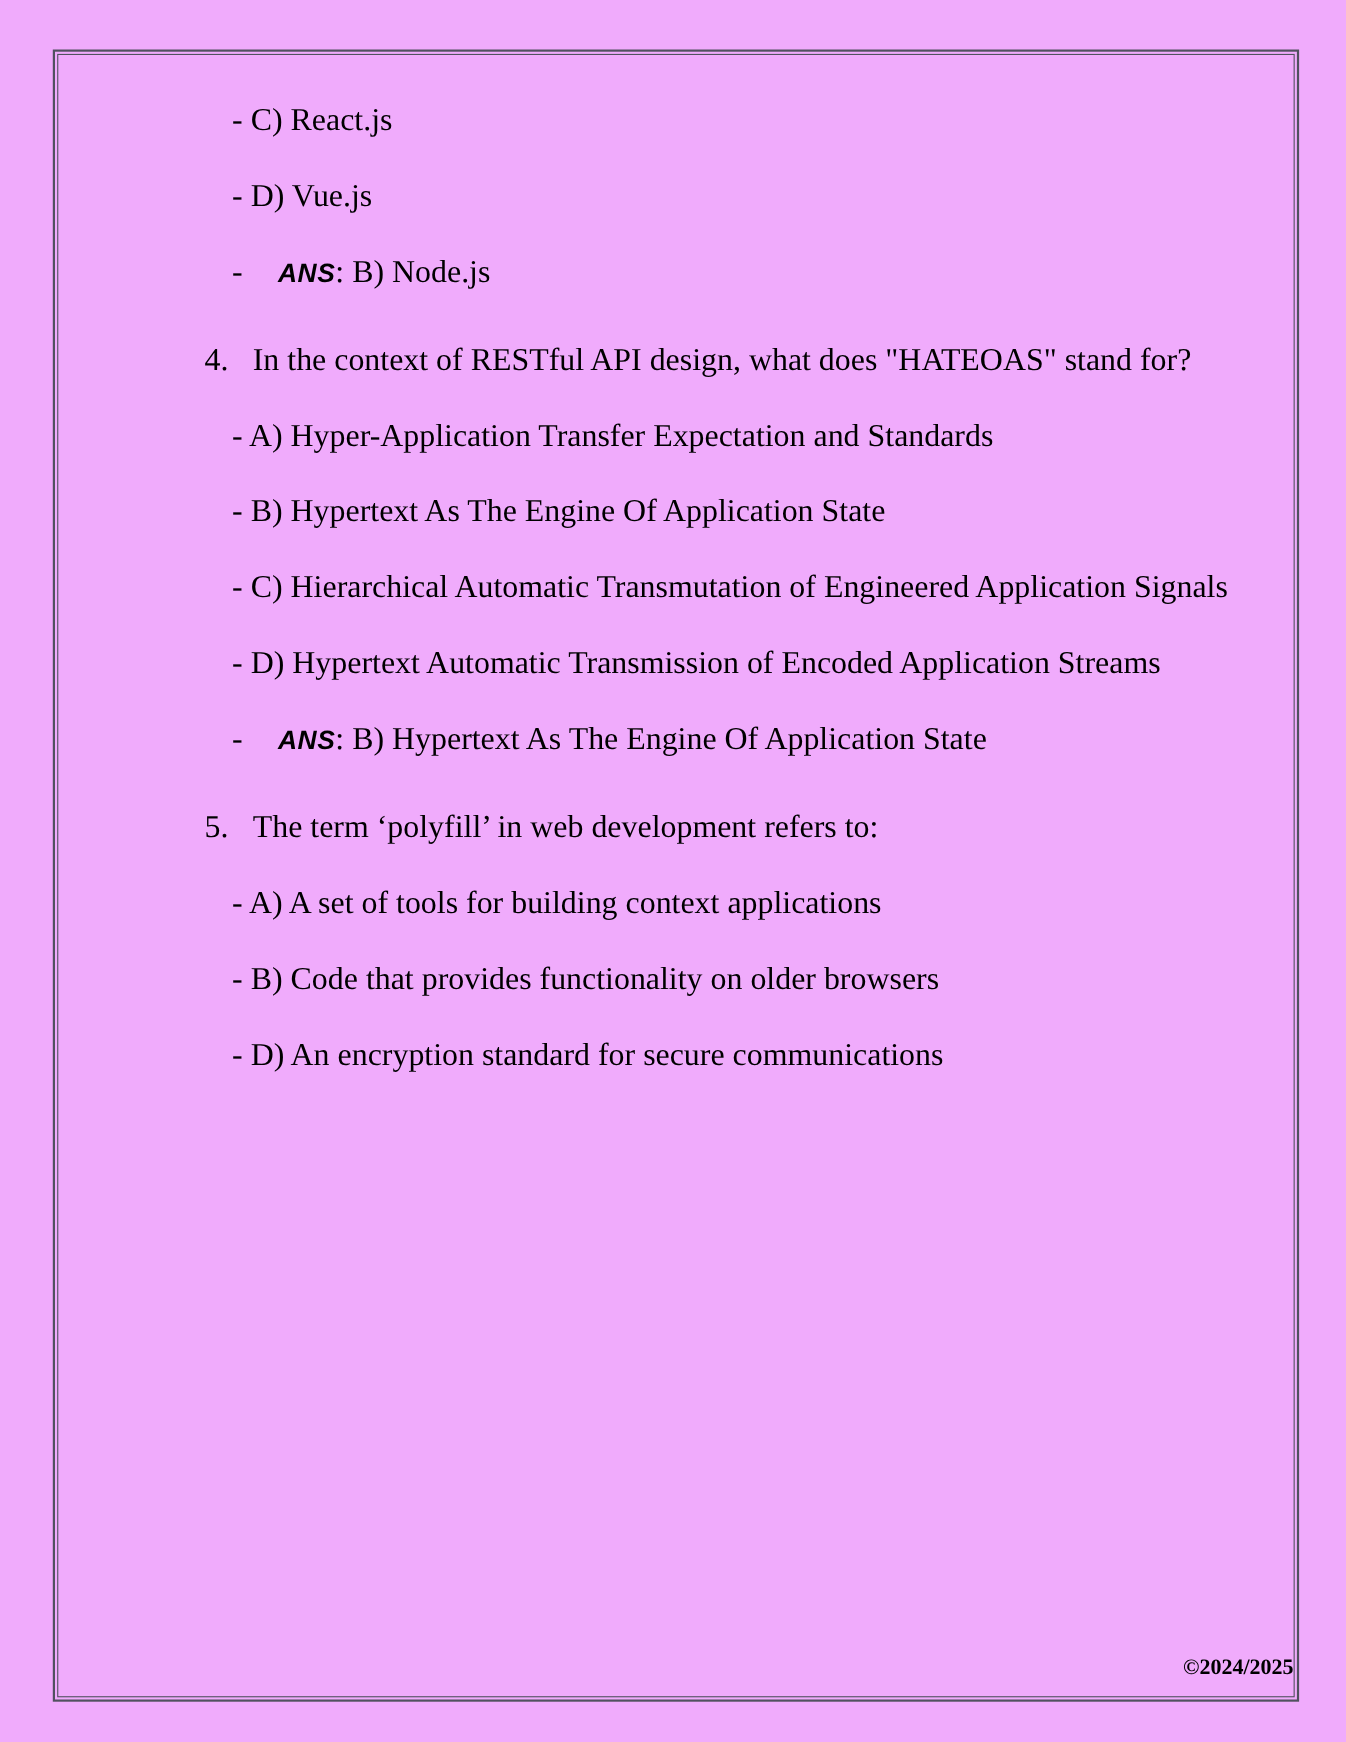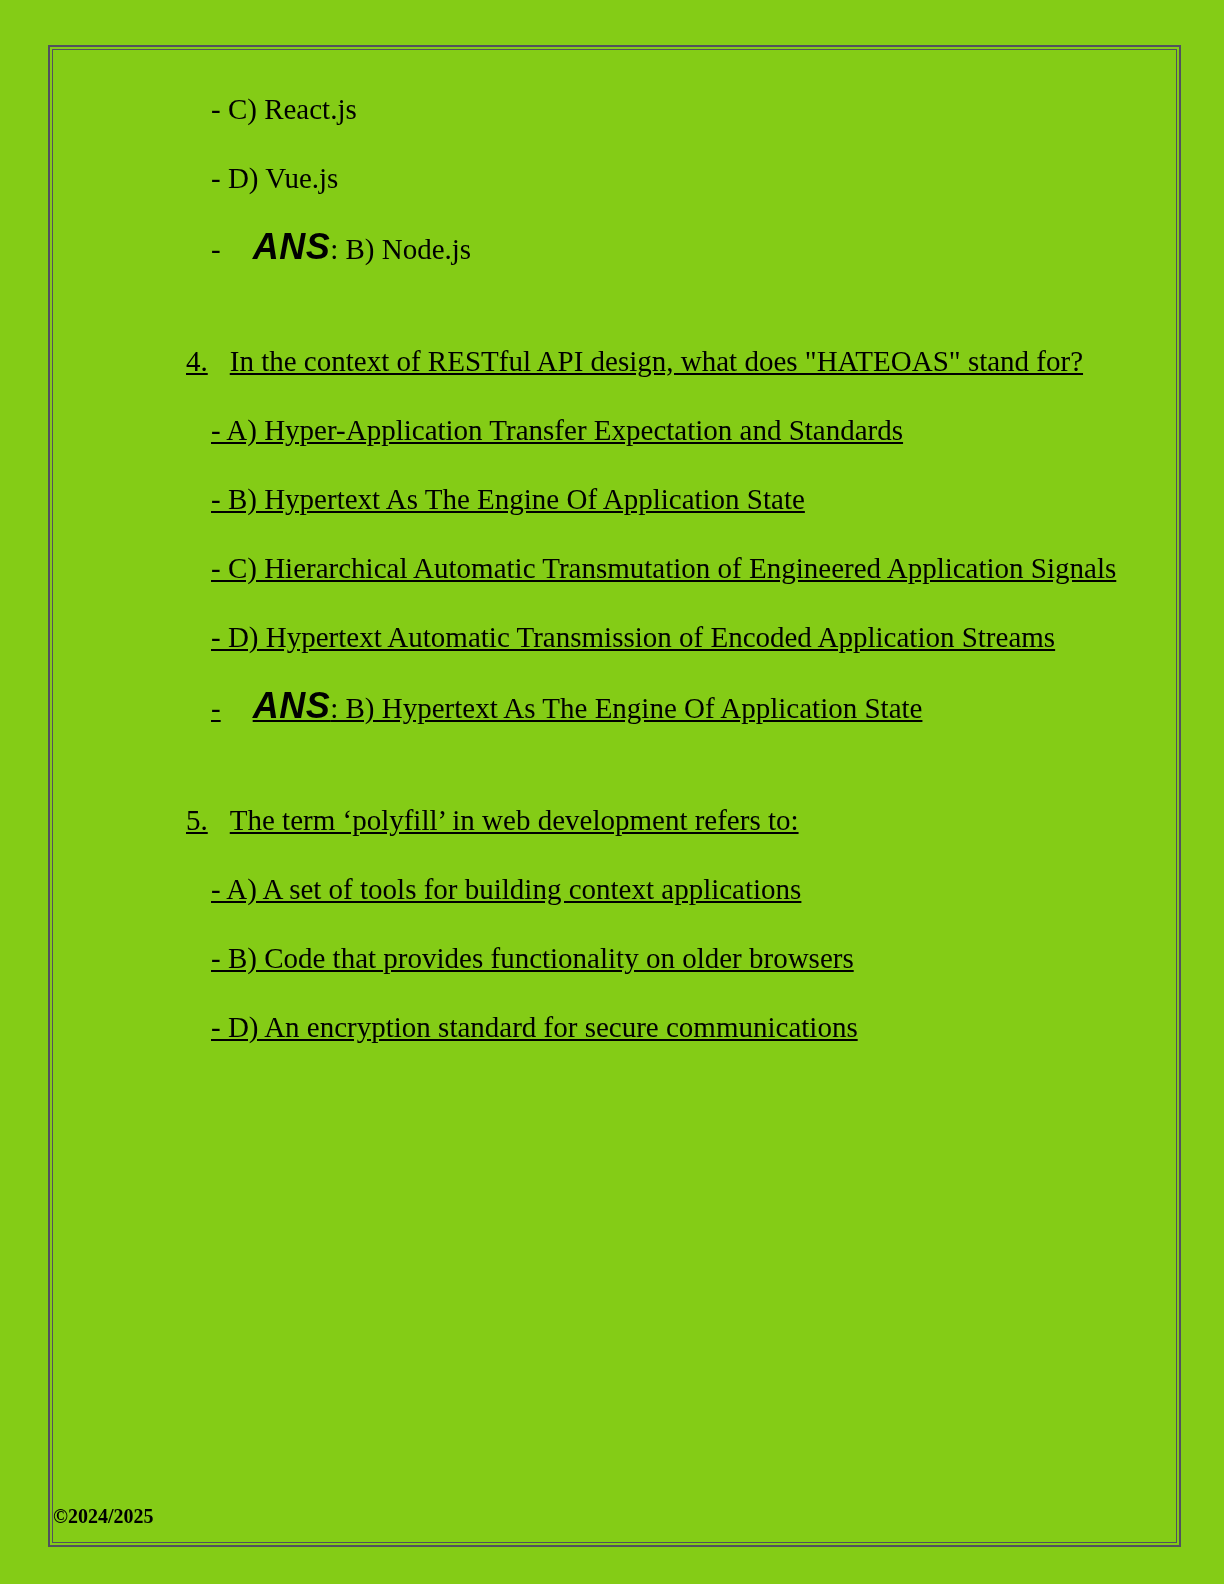--- a/index.html
+++ b/index.html
@@ -4,21 +4,21 @@
 <style>
   html, body {
     margin: 0;
     padding: 0;
     background: #ffffff;
   }
   .page {
     position: relative;
     width: 1224px;
     height: 1584px;
-    background: #84cc16;
+    background: #f0abfc;
     overflow: hidden;
     font-family: "Liberation Serif", serif;
     color: #000000;
   }
   .frame-outer {
     position: absolute;
     left: 48px;
     top: 45px;
     right: 43px;
     bottom: 37px;
@@ -43,43 +43,42 @@
     text-indent: 25px;
   }
   p.question {
     margin: 0 0 27px 80px;
     text-indent: 0;
   }
   .qnum {
     margin-right: 22px;
   }
   .qblock {
-    margin-top: 70px;
-    text-decoration: underline;
+    margin-top: 36px;
   }
   p.ans {
     margin: 0 0 27px 80px;
     text-indent: 25px;
   }
   .ans-dash {
     margin-right: 32px;
   }
   .ans-label {
     font-family: "Liberation Sans", sans-serif;
     font-weight: bold;
     font-style: italic;
-    font-size: 36px;
+    font-size: 24px;
     letter-spacing: 0.5px;
   }
   .footer {
     position: absolute;
     left: 0;
     right: 0;
     bottom: 14px;
-    text-align: left;
+    text-align: right;
     font-size: 20px;
     font-weight: bold;
     font-family: "Liberation Serif", serif;
   }
 </style>
 </head>
 <body>
 
 <div class="page">
   <div class="frame-outer">

